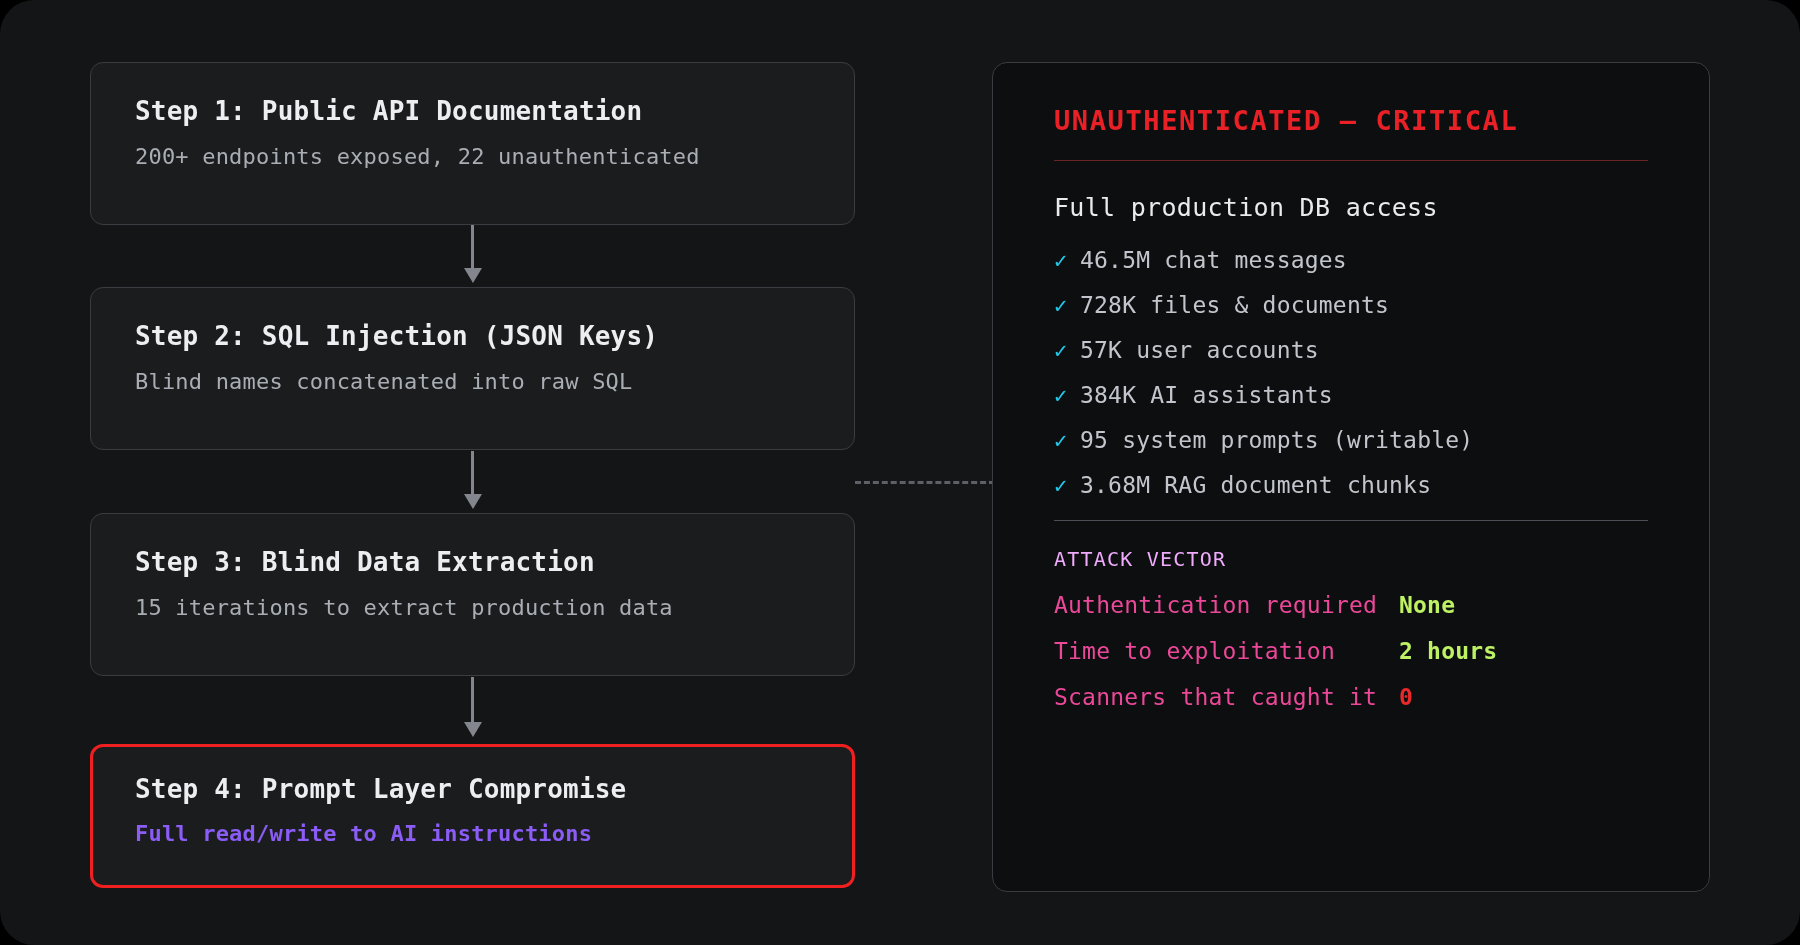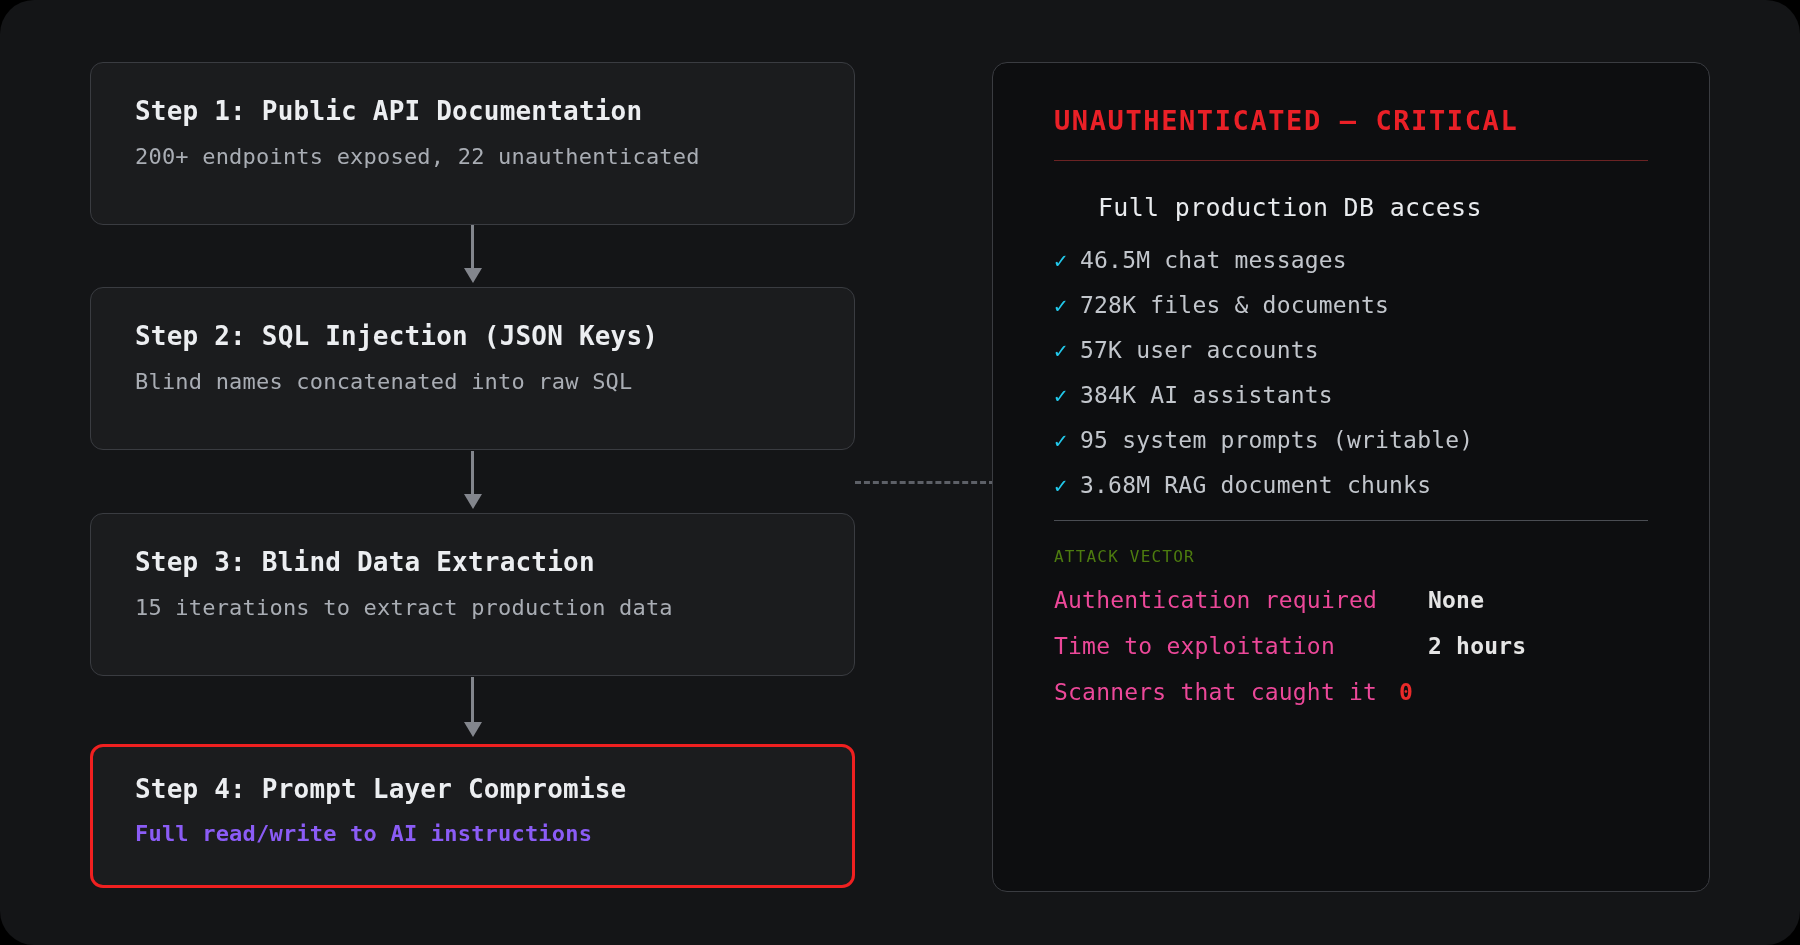--- a/index.html
+++ b/index.html
@@ -132,21 +132,20 @@
     margin-top: 24px;
     height: 0;
     border-top: 1px solid #6b2324;
   }
   .panel-heading {
     margin-top: 32px;
     font-size: 25px;
     color: #e9ebee;
     letter-spacing: 0.3px;
     white-space: pre;
-    margin-left: 44px;
   }
 
   #findings { margin-top: 27px; }
   .finding {
     display: flex;
     align-items: baseline;
     margin-bottom: 22px;
   }
   .check {
     flex: 0 0 auto;
@@ -163,22 +162,22 @@
     line-height: 1;
   }
 
   .section-rule {
     margin-top: 23px;
     height: 0;
     border-top: 1px solid #4a4d53;
   }
   .section-label {
     margin-top: 26px;
-    font-size: 16px;
-    color: #4d7c0f;
+    font-size: 20px;
+    color: #f0abfc;
     letter-spacing: 1.2px;
     white-space: pre;
   }
 
   #meta { margin-top: 23px; }
   .meta-row {
     display: flex;
     align-items: baseline;
     margin-bottom: 23px;
   }
@@ -190,21 +189,21 @@
     white-space: pre;
     line-height: 1;
   }
   .meta-val {
     font-size: 23px;
     font-weight: bold;
     letter-spacing: 0.2px;
     white-space: pre;
     line-height: 1;
   }
-  .meta-val.good { color: #e5e5e5; margin-left: 29px; }
+  .meta-val.good { color: #bef264; }
   .meta-val.bad  { color: #ea2a2a; }
 </style>
 </head>
 <body>
 
 <div id="canvas">
 
   <div id="flow">
 
     <div class="step-box s1">

